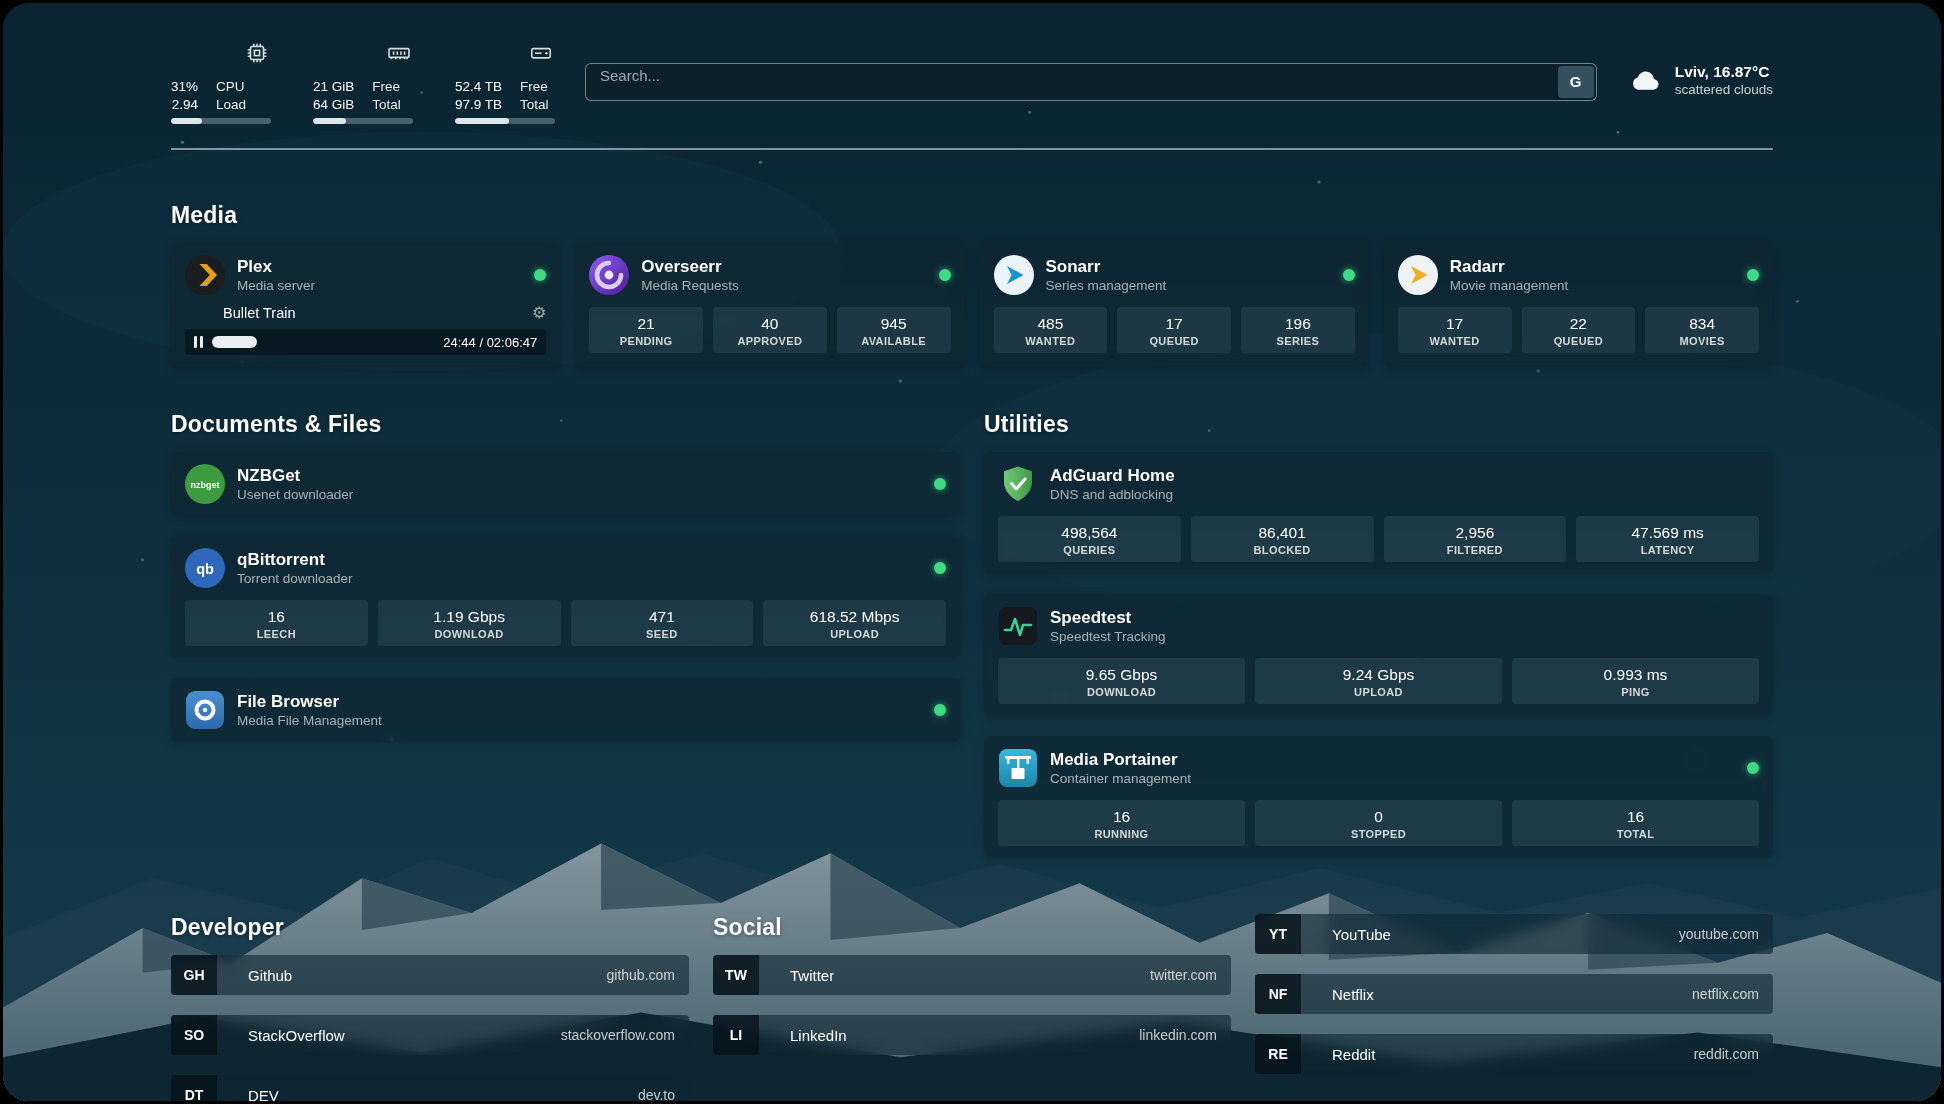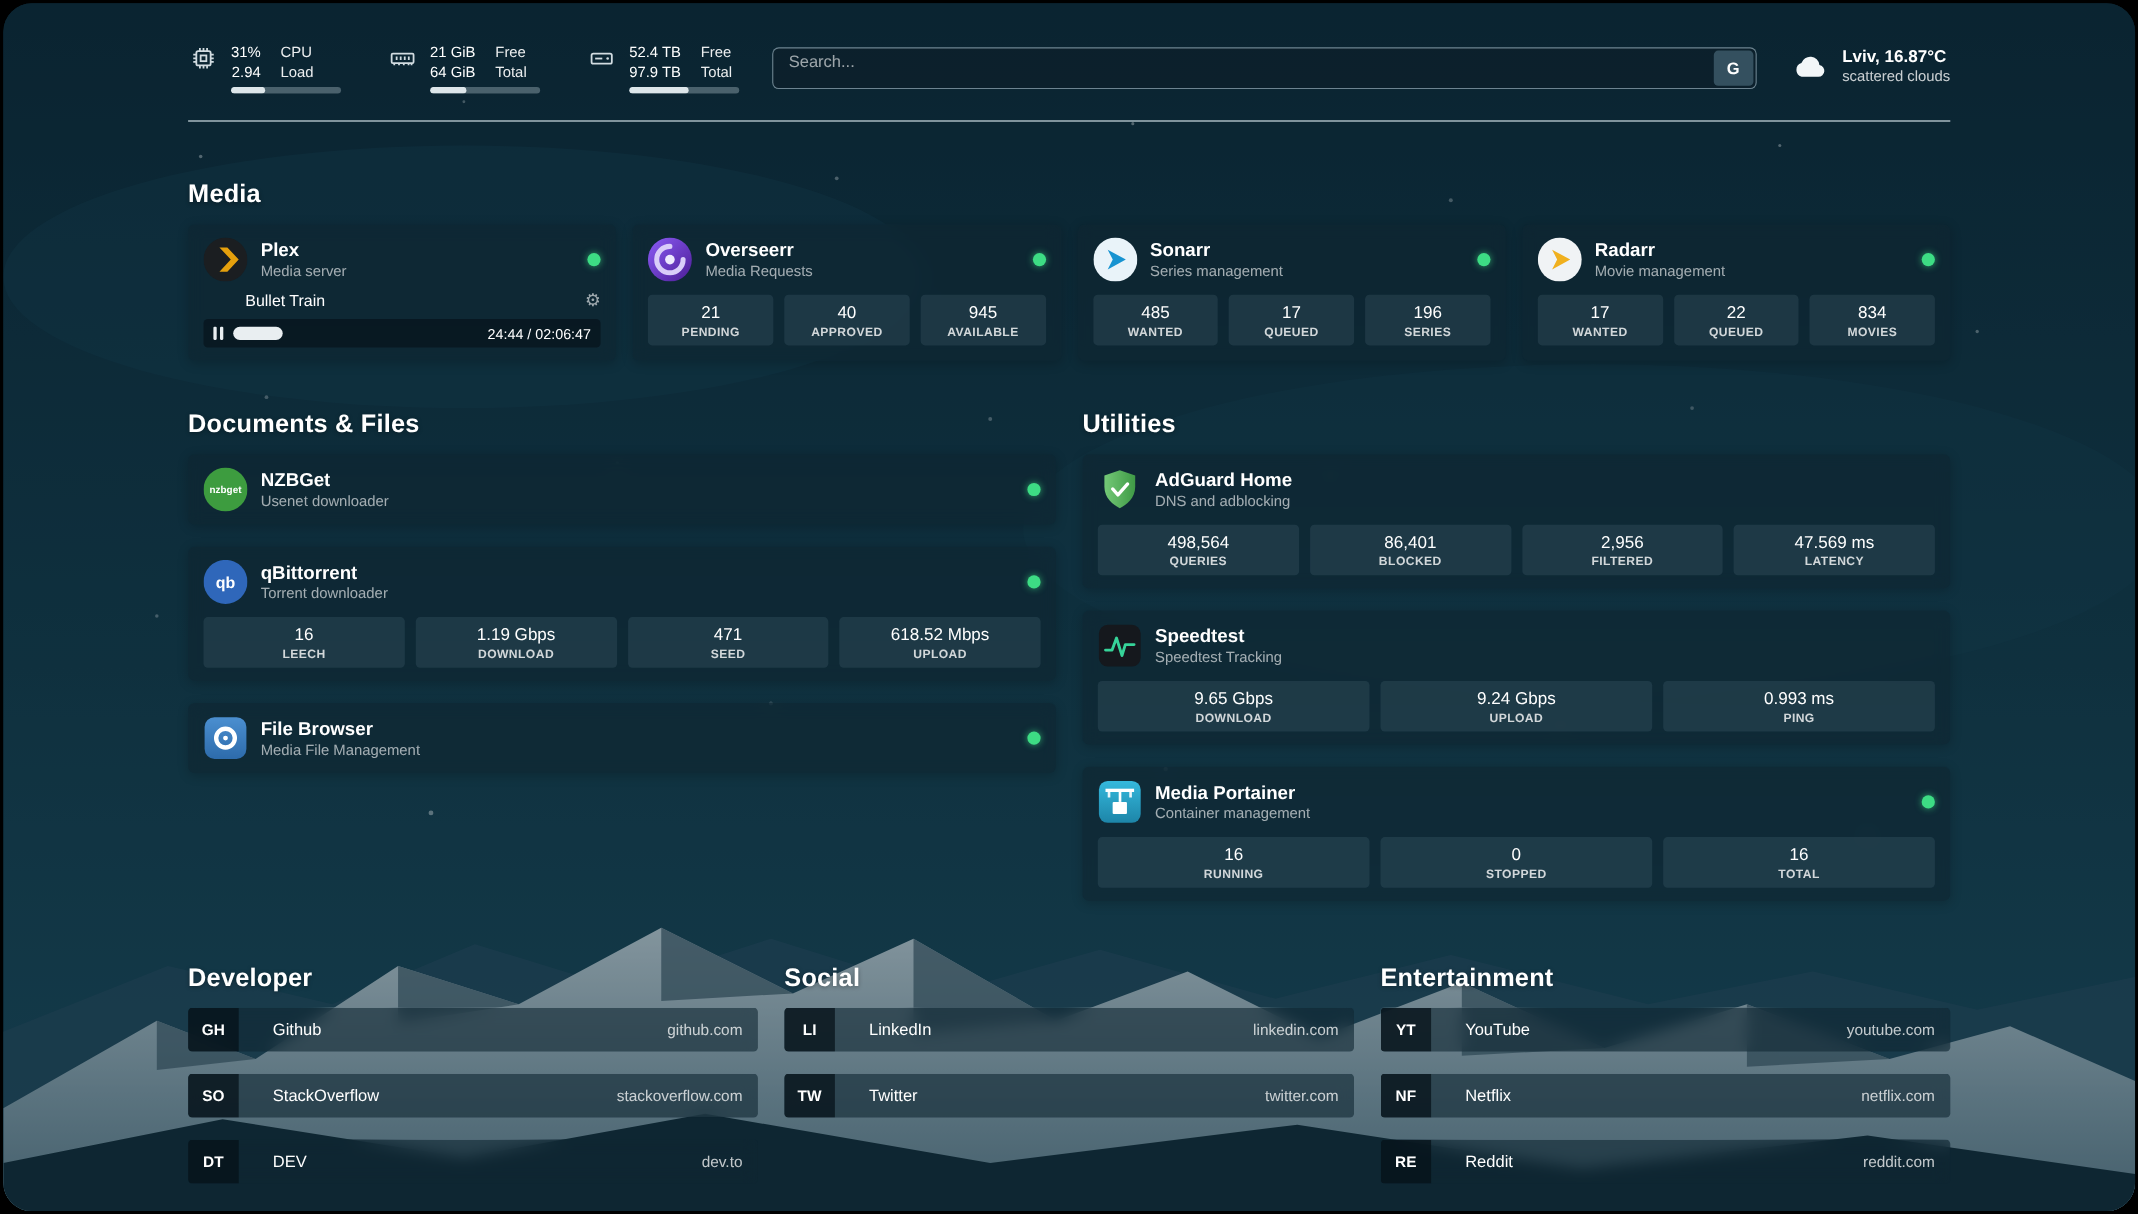--- a/index.html
+++ b/index.html
@@ -5,21 +5,21 @@
   html,body{margin:0;padding:0;width:1944px;height:1104px;background:#000;overflow:hidden;
     font-family:"Liberation Sans","DejaVu Sans",sans-serif;-webkit-font-smoothing:antialiased;}
   .page{position:absolute;left:3px;top:3px;width:1938px;height:1098px;border-radius:26px;overflow:hidden;background:#0e2a38;}
   .bg{position:absolute;inset:0;width:100%;height:100%;display:block;}
   .content{position:absolute;inset:0;padding:36px 168px 0;box-sizing:border-box;color:#fff;z-index:2;}
   [data-interactable="true"]{cursor:pointer;}
 
   
   .topbar{display:flex;align-items:center;}
   .metrics{display:flex;align-items:center;gap:42px;}
-  .metric{display:flex;align-items:flex-start;gap:11px;}
+  .metric{display:flex;align-items:flex-end;gap:11px;flex-direction:column;}
   .m-icon{width:28px;height:28px;display:flex;align-items:center;justify-content:center;opacity:.92;}
   .m-body{min-width:100px;}
   .m-rows{display:grid;grid-template-columns:max-content max-content;column-gap:18px;row-gap:1px;
     font-size:13.5px;line-height:17px;}
   .m-val{text-align:right;color:#fff;}
   .m-lab{text-align:left;color:rgba(255,255,255,.92);}
   .m-bar{margin-top:5px;height:6px;border-radius:3px;background:rgba(150,170,180,.45);overflow:hidden;}
   .m-fill{height:100%;background:#dde6ea;border-radius:3px;}
   .search{flex:1;position:relative;margin:0 30px;}
   .search input{width:100%;box-sizing:border-box;height:38px;border-radius:6px;border:1px solid rgba(190,215,228,.55);
@@ -563,34 +563,33 @@
             <span class="bm-name" data-interactable="false">DEV</span>
             <span class="bm-url" data-interactable="false">dev.to</span>
           </div>
         </div>
       </section>
 
       <section data-interactable="false">
         <h2 class="sec-title" data-interactable="false">Social</h2>
         <div class="bm-rows">
           <div class="bm-row" data-interactable="true">
+            <span class="bm-abbr" data-interactable="false">TW</span>
+            <span class="bm-name" data-interactable="false">Twitter</span>
+            <span class="bm-url" data-interactable="false">twitter.com</span>
+          </div>
+          <div class="bm-row" data-interactable="true">
             <span class="bm-abbr" data-interactable="false">LI</span>
             <span class="bm-name" data-interactable="false">LinkedIn</span>
             <span class="bm-url" data-interactable="false">linkedin.com</span>
           </div>
-          <div class="bm-row" data-interactable="true">
-            <span class="bm-abbr" data-interactable="false">TW</span>
-            <span class="bm-name" data-interactable="false">Twitter</span>
-            <span class="bm-url" data-interactable="false">twitter.com</span>
-          </div>
         </div>
       </section>
 
       <section data-interactable="false">
-        <h2 class="sec-title" data-interactable="false">Entertainment</h2>
         <div class="bm-rows">
           <div class="bm-row" data-interactable="true">
             <span class="bm-abbr" data-interactable="false">YT</span>
             <span class="bm-name" data-interactable="false">YouTube</span>
             <span class="bm-url" data-interactable="false">youtube.com</span>
           </div>
           <div class="bm-row" data-interactable="true">
             <span class="bm-abbr" data-interactable="false">NF</span>
             <span class="bm-name" data-interactable="false">Netflix</span>
             <span class="bm-url" data-interactable="false">netflix.com</span>

